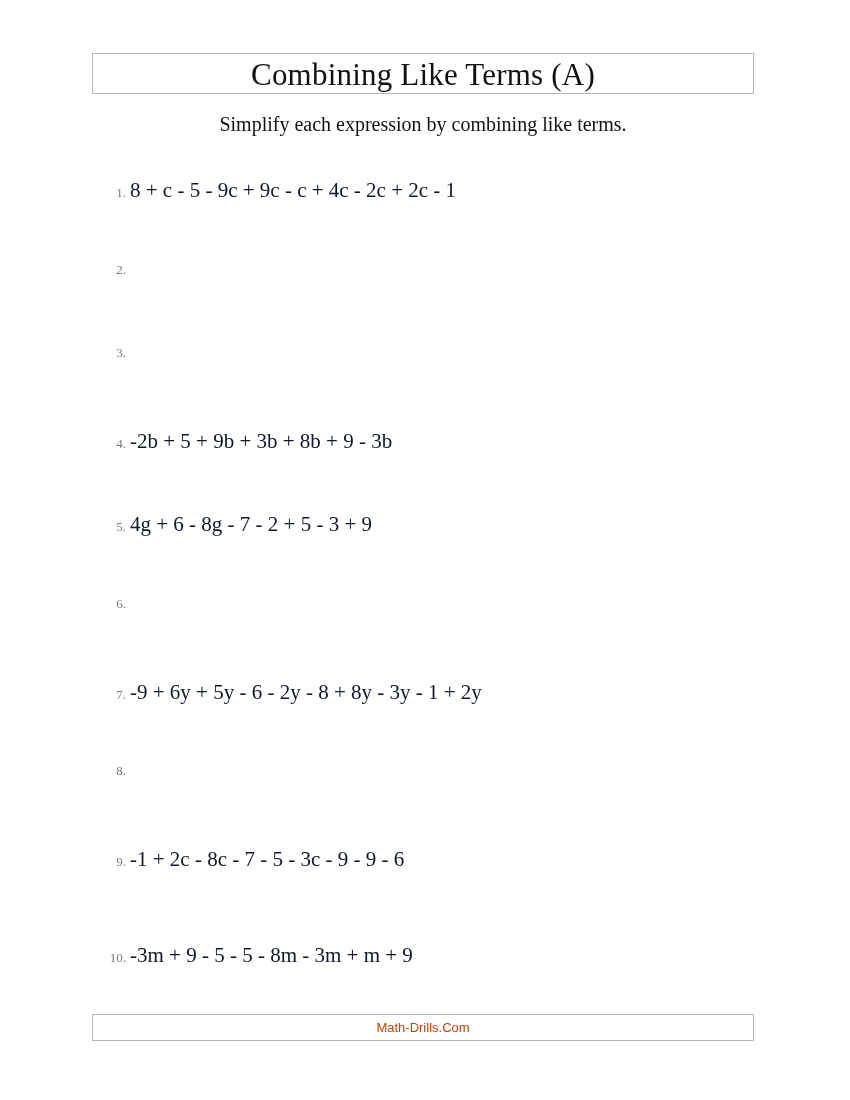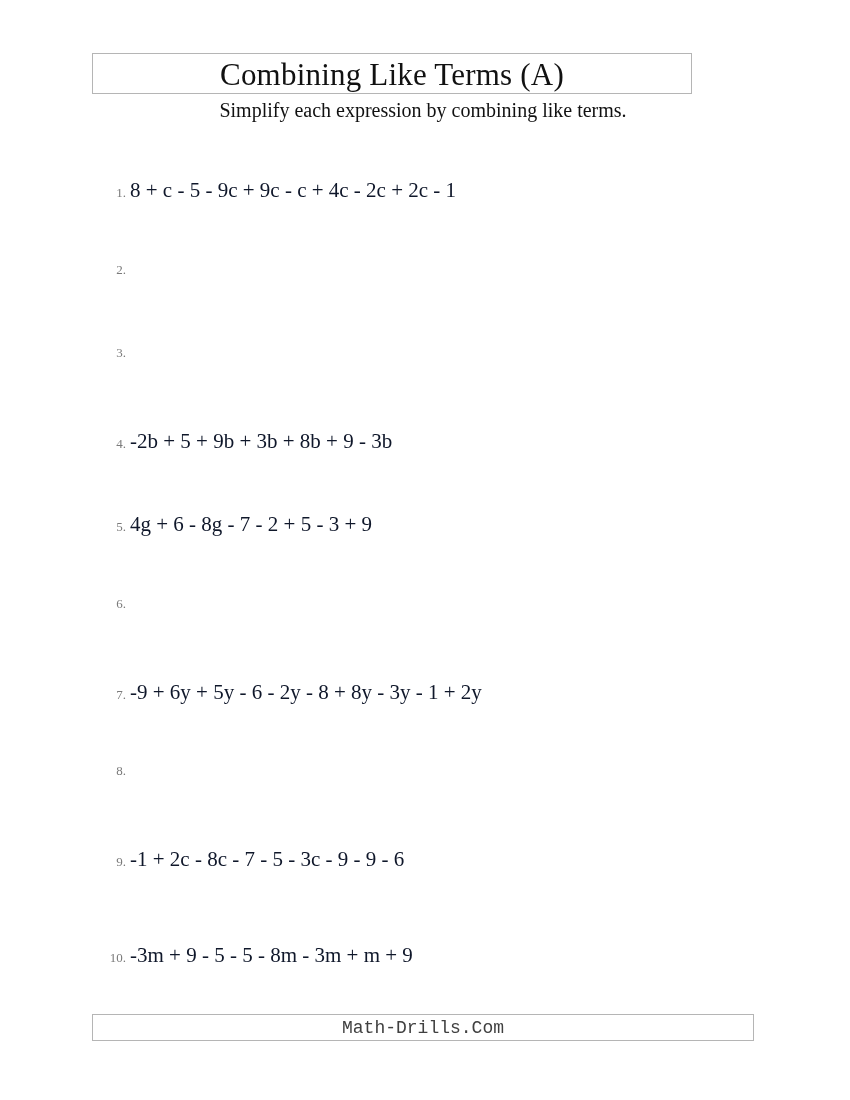--- a/index.html
+++ b/index.html
@@ -12,37 +12,37 @@
       height: 1100px;
       position: relative;
       overflow: hidden;
       font-family: "DejaVu Serif", "Liberation Serif", serif;
       color: #000;
     }
     .title-box {
       position: absolute;
       left: 92px;
       top: 53px;
-      width: 600px;
+      width: 662px;
       height: 41px;
       border: 1px solid #b5b5b5;
       box-sizing: border-box;
       text-align: center;
     }
     .title {
       font-family: "Liberation Serif", serif;
       font-size: 31px;
       line-height: 41px;
       letter-spacing: 0.2px;
       color: #111;
     }
     .subtitle {
       position: absolute;
       left: 92px;
-      top: 97px;
+      top: 111px;
       width: 662px;
       text-align: center;
       font-family: "Liberation Serif", serif;
       font-size: 20px;
       line-height: 26px;
       color: #111;
     }
     .problem {
       position: absolute;
       left: 100px;
@@ -69,24 +69,24 @@
       position: absolute;
       left: 92px;
       top: 1014px;
       width: 662px;
       height: 27px;
       border: 1px solid #b5b5b5;
       box-sizing: border-box;
       text-align: center;
     }
     .footer {
-      font-family: Liberation Mono, monospace;
-      font-size: 18px;
+      font-family: Liberation Sans, sans-serif;
+      font-size: 13px;
       line-height: 26px;
-      color: #404040;
+      color: #c2410c;
     }
   </style>
 </head>
 <body>
 
 <div class="title-box">
   <span class="title">Combining Like Terms (A)</span>
 </div>
 <div class="subtitle">Simplify each expression by combining like terms.</div>
 

